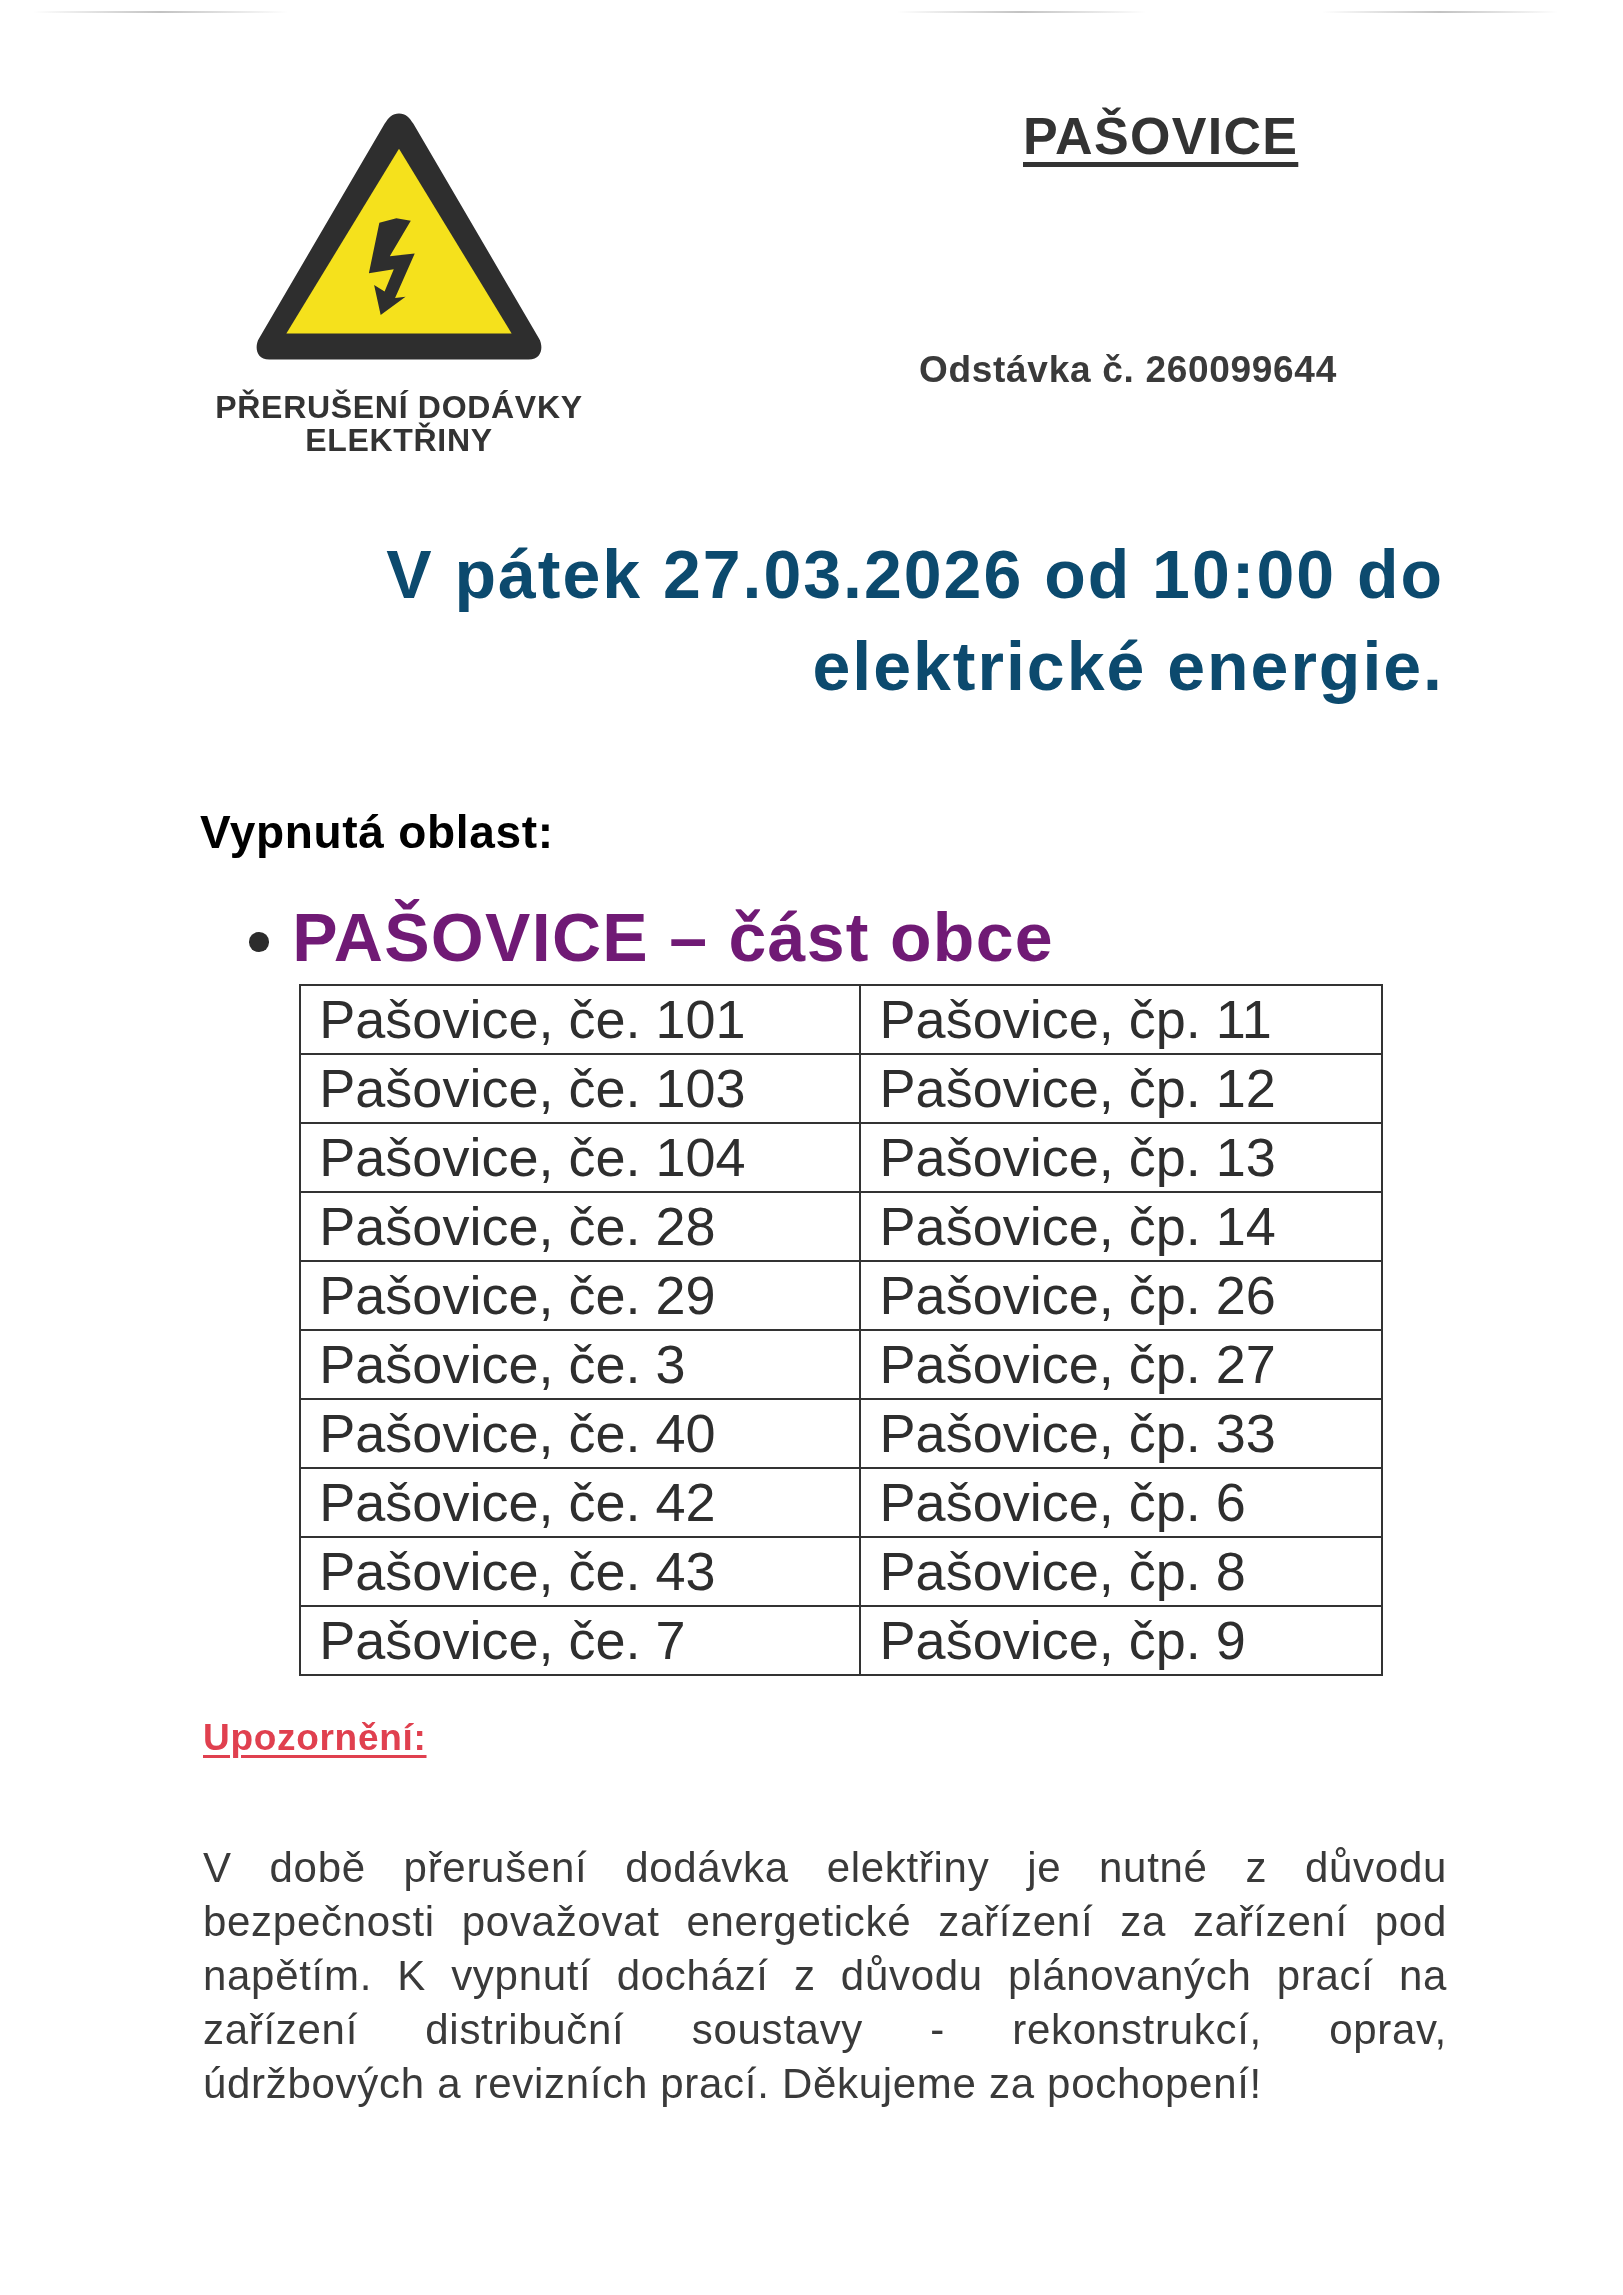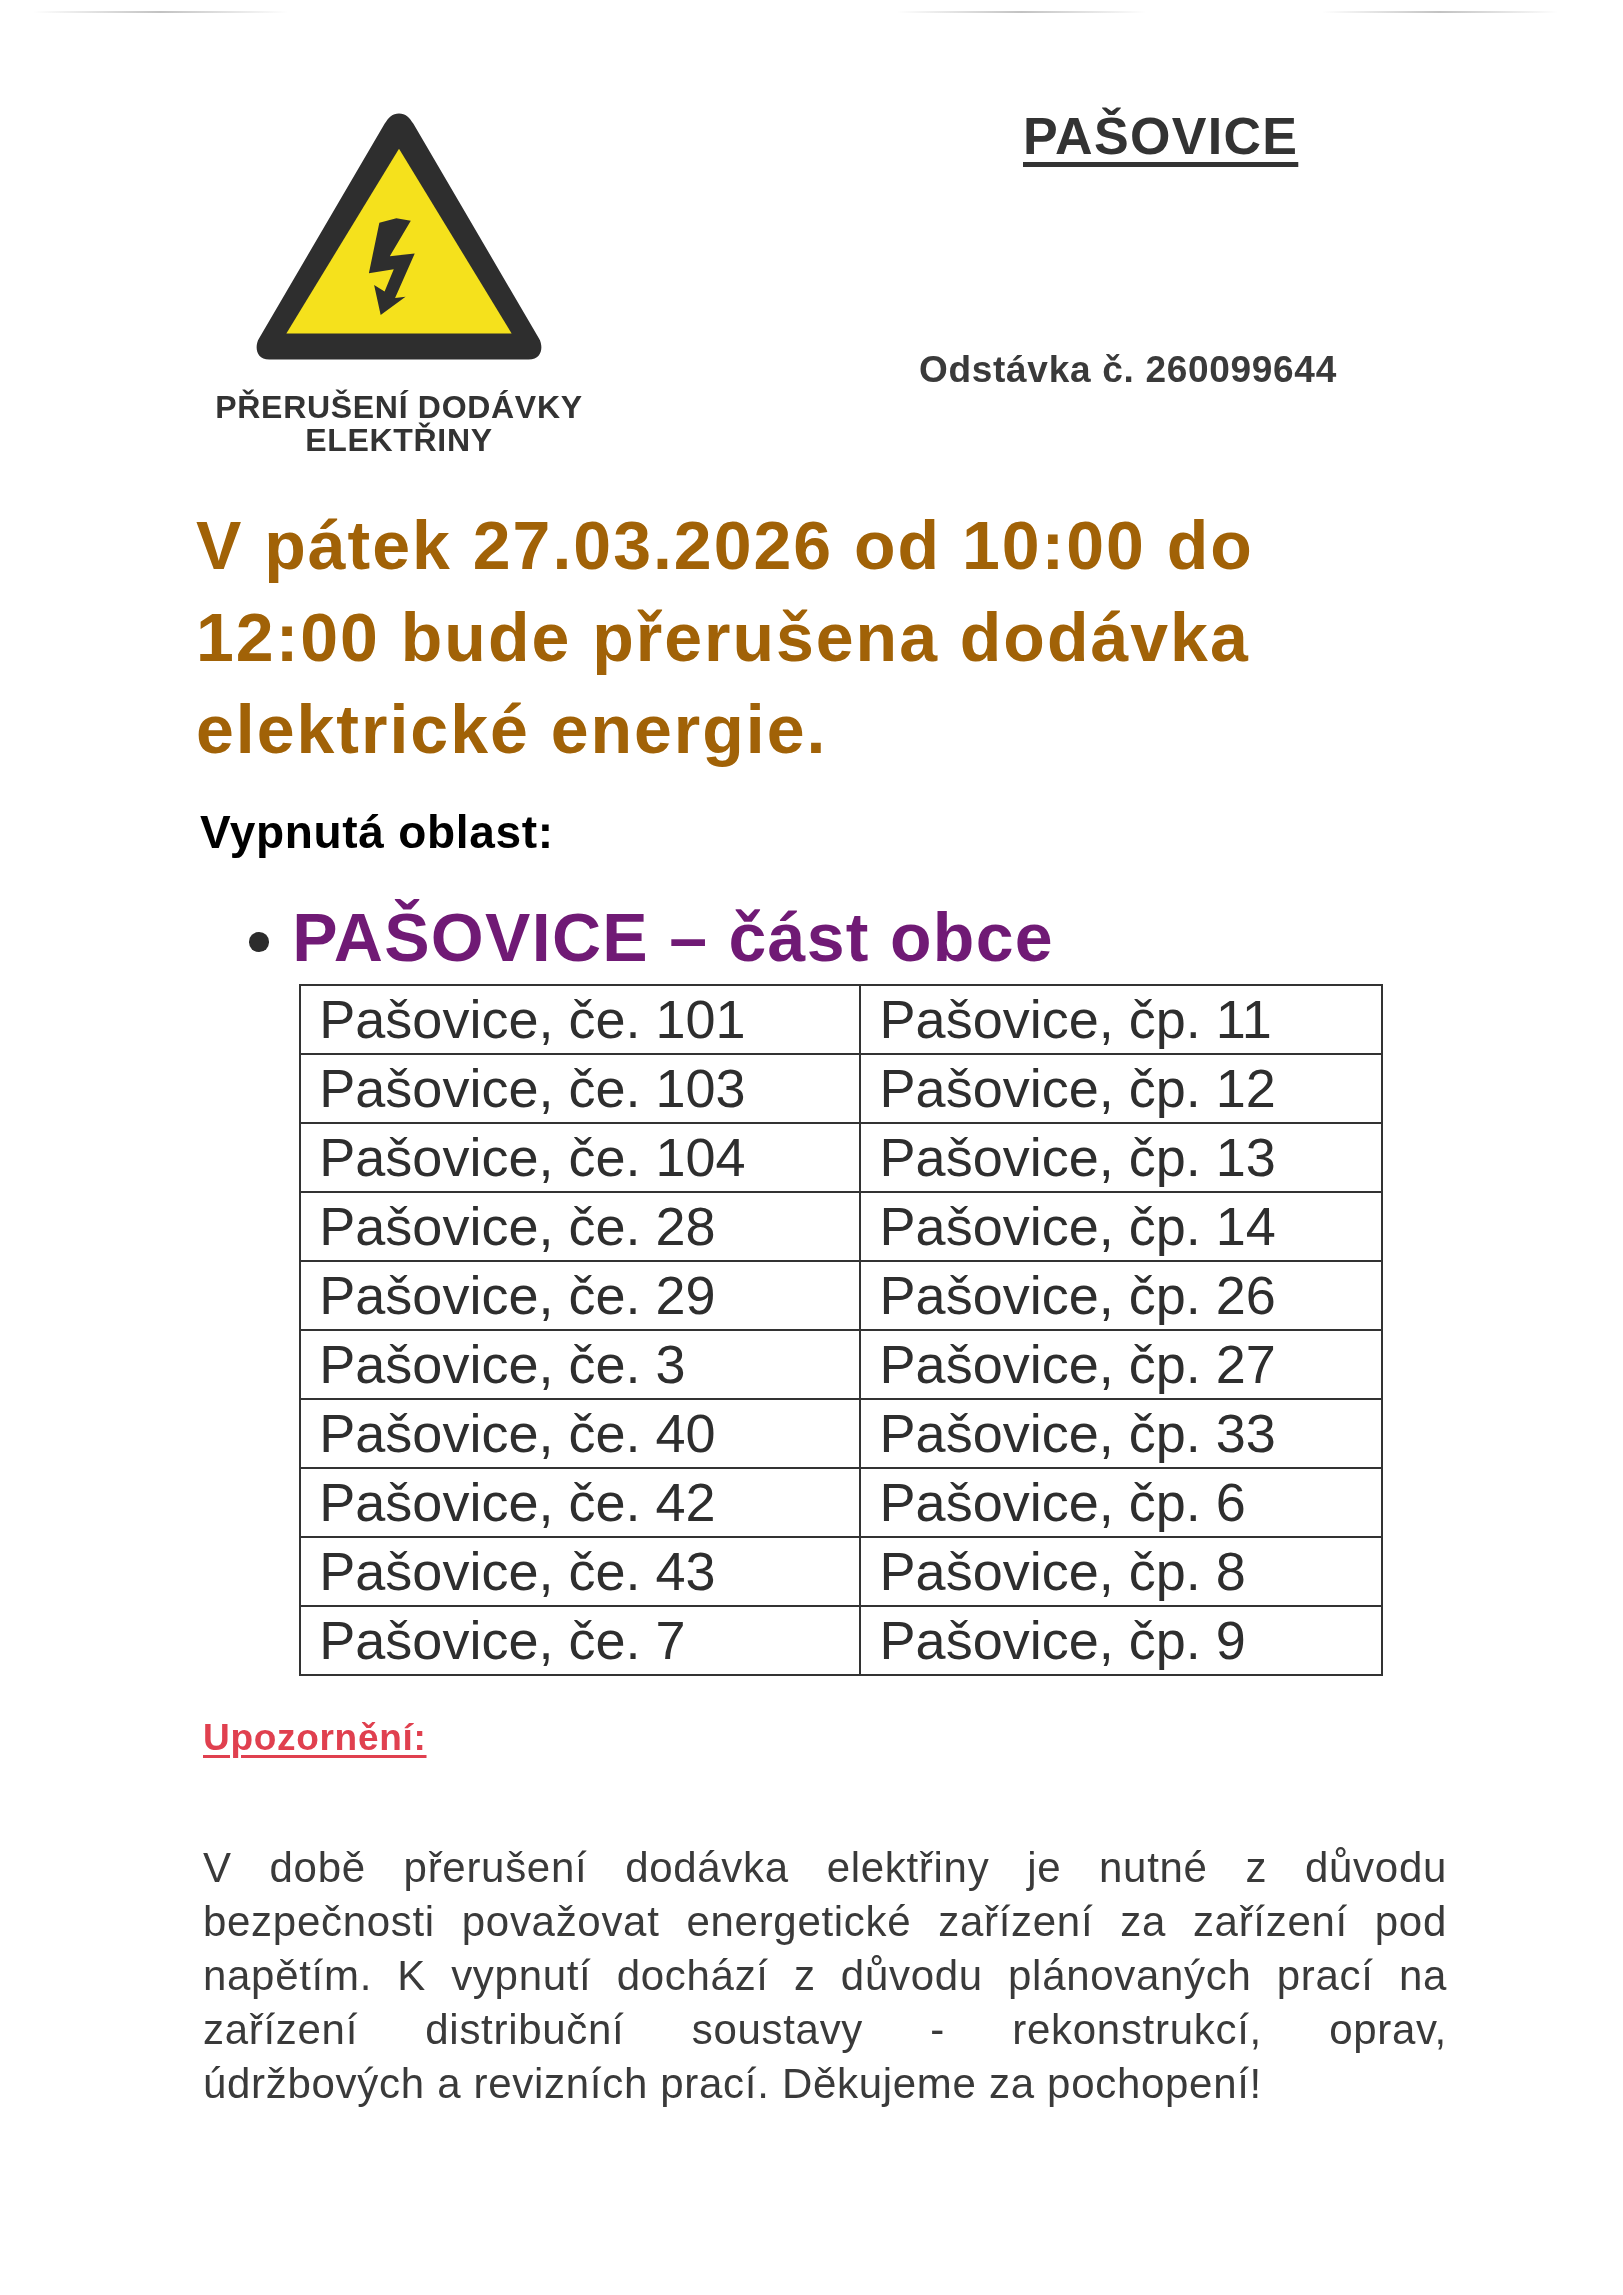--- a/index.html
+++ b/index.html
@@ -4,21 +4,21 @@
 <style>
   html, body { margin:0; padding:0; }
   body { width:1623px; height:2295px; background:#ffffff; position:relative; overflow:hidden;
          font-family:"Liberation Sans", sans-serif; color:#3a3a3a; }
   .abs { position:absolute; }
   .scanline { position:absolute; top:10.5px; height:2px; background:linear-gradient(90deg, rgba(120,120,120,0), rgba(120,120,120,0.45), rgba(120,120,120,0)); }
   .sign { left:251px; top:108px; width:296px; height:257px; }
   .sign-caption { left:196px; top:391px; width:406px; text-align:center; font-weight:bold; font-size:32px; line-height:33px; letter-spacing:0.7px; color:#333; }
   .town-title { left:1023px; top:105px; font-weight:bold; font-size:52px; line-height:63px; color:#333; text-decoration:underline; text-decoration-thickness:4.6px; text-underline-offset:7.9px; letter-spacing:1.3px; }
   .outage-no { left:919px; top:347px; font-weight:bold; font-size:37px; line-height:46px; color:#3a3a3a; letter-spacing:0.7px; }
-  .headline { left:196px; top:499px; width:1248px; text-align:left; font-weight:bold; font-size:68px; line-height:92px; color:#a16207; letter-spacing:2px; }
+  .headline { left:196px; top:528px; width:1248px; text-align:right; font-weight:bold; font-size:68px; line-height:92px; color:#0c4a6e; letter-spacing:2px; }
   .area-label { left:200px; top:793px; font-weight:bold; font-size:46px; line-height:79px; color:#000000; letter-spacing:0.7px; }
   .bullet-line { left:249px; top:897px; font-weight:bold; font-size:68px; line-height:81px; color:#701a75; letter-spacing:1.3px; display:flex; align-items:center; }
   .bullet-dot { width:19.6px; height:19.6px; border-radius:50%; background:#2c2c2c; margin-right:23.6px; margin-top:9.2px; }
   table.addr { position:absolute; left:299px; top:984px; width:1084px; border-collapse:collapse; }
   table.addr td { border:2px solid #333; height:67px; padding:0 0 0 18.3px; font-size:54px; line-height:67px; color:#2e2e2e; white-space:nowrap; }
   table.addr td.c1 { width:540px; }
   .notice-title { left:203px; top:1715px; font-weight:bold; font-size:37px; line-height:46px; color:#e0404f; text-decoration:underline; text-decoration-thickness:3.3px; text-underline-offset:5.2px; letter-spacing:0.7px; }
   .notice-body { left:203px; top:1841px; width:1244px; font-weight:normal; font-size:42px; line-height:54px; color:#3a3a3a; text-align:justify; letter-spacing:0.7px; }
   .notice-body span { display:block; text-align:justify; text-align-last:justify; }
   .notice-body span.last { text-align-last:left; }
@@ -40,21 +40,20 @@
 <div class="abs sign-caption">
   <div>PŘERUŠENÍ DODÁVKY</div>
   <div>ELEKTŘINY</div>
 </div>
 
 <div class="abs town-title">PAŠOVICE</div>
 <div class="abs outage-no">Odstávka č. 260099644</div>
 
 <div class="abs headline">
   <div>V pátek 27.03.2026 od 10:00 do</div>
-  <div>12:00 bude přerušena dodávka</div>
   <div>elektrické energie.</div>
 </div>
 
 <div class="abs area-label">Vypnutá oblast:</div>
 <div class="abs bullet-line">
   <span class="bullet-dot"></span>
   <span>PAŠOVICE – část obce</span>
 </div>
 
 <table class="addr">

